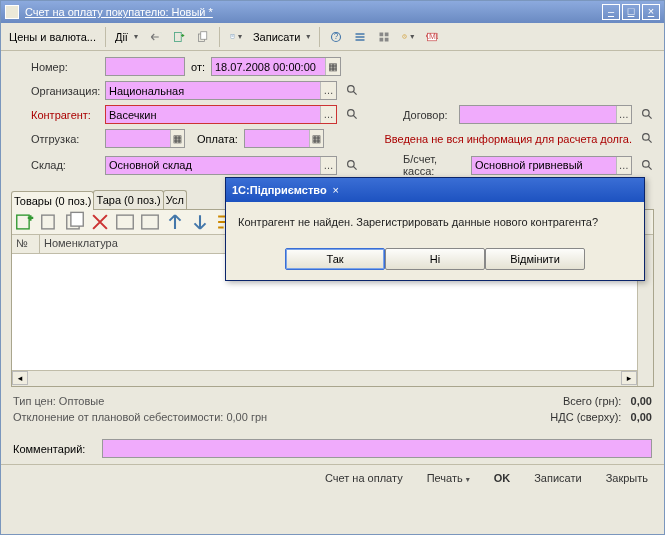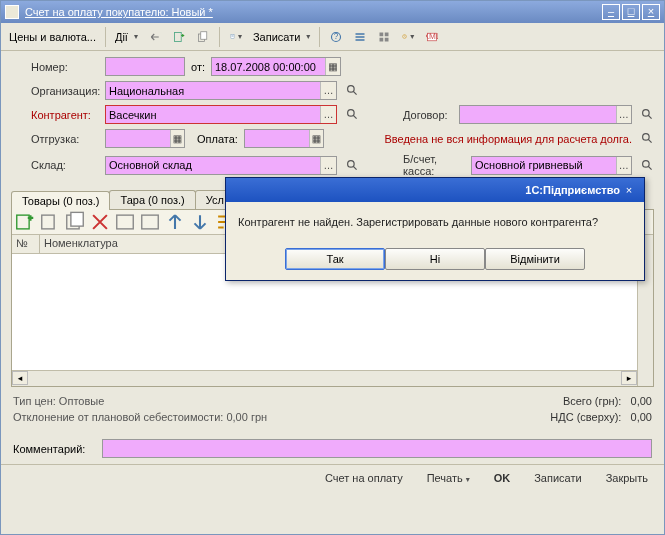--- a/index.html
+++ b/index.html
@@ -24,47 +24,47 @@
 .lbl-red { color: #a00; }
 .field { display: flex; align-items: center; height: 19px; border: 1px solid #999; background: #f0abfc; }
 .field.red { border: 1px solid #c33; }
 .field input { border: none; outline: none; height: 17px; padding: 0 3px; font-size: 11px; background: transparent; width: 100%; }
 .fbtn { width: 17px; height: 17px; border-left: 1px solid #bbb; background: #f0ede0; display: flex; align-items: center; justify-content: center; cursor: pointer; font-size: 10px; color: #444; }
 
 .lookup { width: 14px; height: 17px; margin-left: 2px; display: flex; align-items: center; justify-content: center; cursor: pointer; }
 .lookup svg { width: 13px; height: 13px; }
 
 .tabs { display: flex; padding: 4px 10px 0 10px; }
-.tab { border: 1px solid #a9a58d; border-bottom: none; padding: 3px 10px; background: #eae8dd; margin-right: -1px; cursor: pointer; border-radius: 3px 3px 0 0; }
+.tab { border: 1px solid #a9a58d; border-bottom: none; padding: 3px 2px; background: #eae8dd; margin-right: -1px; cursor: pointer; border-radius: 3px 3px 0 0; }
 .tab.active { background: #f5f3e8; position: relative; top: 1px; }
 
 .tablewrap { margin: 0 10px; border: 1px solid #a9a58d; background: #fff; height: 178px; display: flex; flex-direction: column; }
 .innertb { background: #f5f3e8; border-bottom: 1px solid #c0bca8; padding: 2px; display: flex; gap: 3px; }
 .itbtn { width: 22px; height: 20px; display: flex; align-items: center; justify-content: center; cursor: pointer; }
 
 .thead { display: flex; background: #eeece0; border-bottom: 1px solid #c0bca8; }
 .th { border-right: 1px solid #c0bca8; padding: 2px 4px; color: #444; height: 18px; }
 .tbody { flex: 1; background: #fff; }
 .scroll-v { width: 16px; background: #eae8dd; border-left: 1px solid #c0bca8; }
 .scroll-h { height: 16px; background: #eae8dd; border-top: 1px solid #c0bca8; position: relative; }
 .scroll-h .sbtn { width: 16px; height: 14px; border: 1px solid #bbb; background: #f0ede0; position: absolute; top: 0; display: flex; align-items: center; justify-content: center; font-size: 9px; cursor: pointer; }
 
 .footer { padding: 8px 12px; }
 .frow { display: flex; justify-content: space-between; margin-bottom: 4px; color: #333; }
-.frow .amt { font-weight: normal; }
+.frow .amt { font-weight: bold; }
 
 .commentrow { display: flex; align-items: center; padding: 4px 12px 6px 12px; gap: 17px; }
 .commentrow .field { flex: 1; }
 
 .bottombar { border-top: 1px solid #c0bca8; padding: 4px 8px; display: flex; justify-content: flex-end; gap: 8px; background: #eae8dd; }
 .bbtn { padding: 3px 8px; cursor: pointer; color: #333; }
 .bbtn.bold { font-weight: bold; }
 
 .modal { position: absolute; left: 225px; top: 177px; width: 420px; background: #f0ede0; border: 1px solid #0a246a; box-shadow: 2px 2px 6px rgba(0,0,0,0.3); }
-.modal .mtitle { background: linear-gradient(#3a6ed5,#1d52c0); color: #fff; padding: 4px 6px; font-weight: bold; display: flex; justify-content: flex-end; align-items: center; font-size: 12px; }
+.modal .mtitle { background: linear-gradient(#3a6ed5,#1d52c0); color: #fff; padding: 4px 6px; font-weight: bold; display: flex; justify-content: flex-start; align-items: center; font-size: 12px; }
 .modal .mtitle .mx { width: 18px; height: 16px; display: flex; align-items: center; justify-content: center; cursor: pointer; font-weight: normal; }
 .modal .mbody { padding: 14px 12px 10px 12px; }
 .modal .mmsg { margin-bottom: 20px; color: #222; }
 .modal .mbtns { display: flex; justify-content: center; }
 .mbtn { width: 100px; height: 22px; border: 1px solid #888; background: linear-gradient(#fdfdfb,#e5e2d3); cursor: pointer; display: flex; align-items: center; justify-content: center; border-radius: 2px; }
 .mbtn.focus { border: 1px solid #3a6ed5; box-shadow: 0 0 0 1px #7aa3e8 inset; }
 
 .info-msg { color: #a00; font-size: 11px; }
 </style>
 </head>

